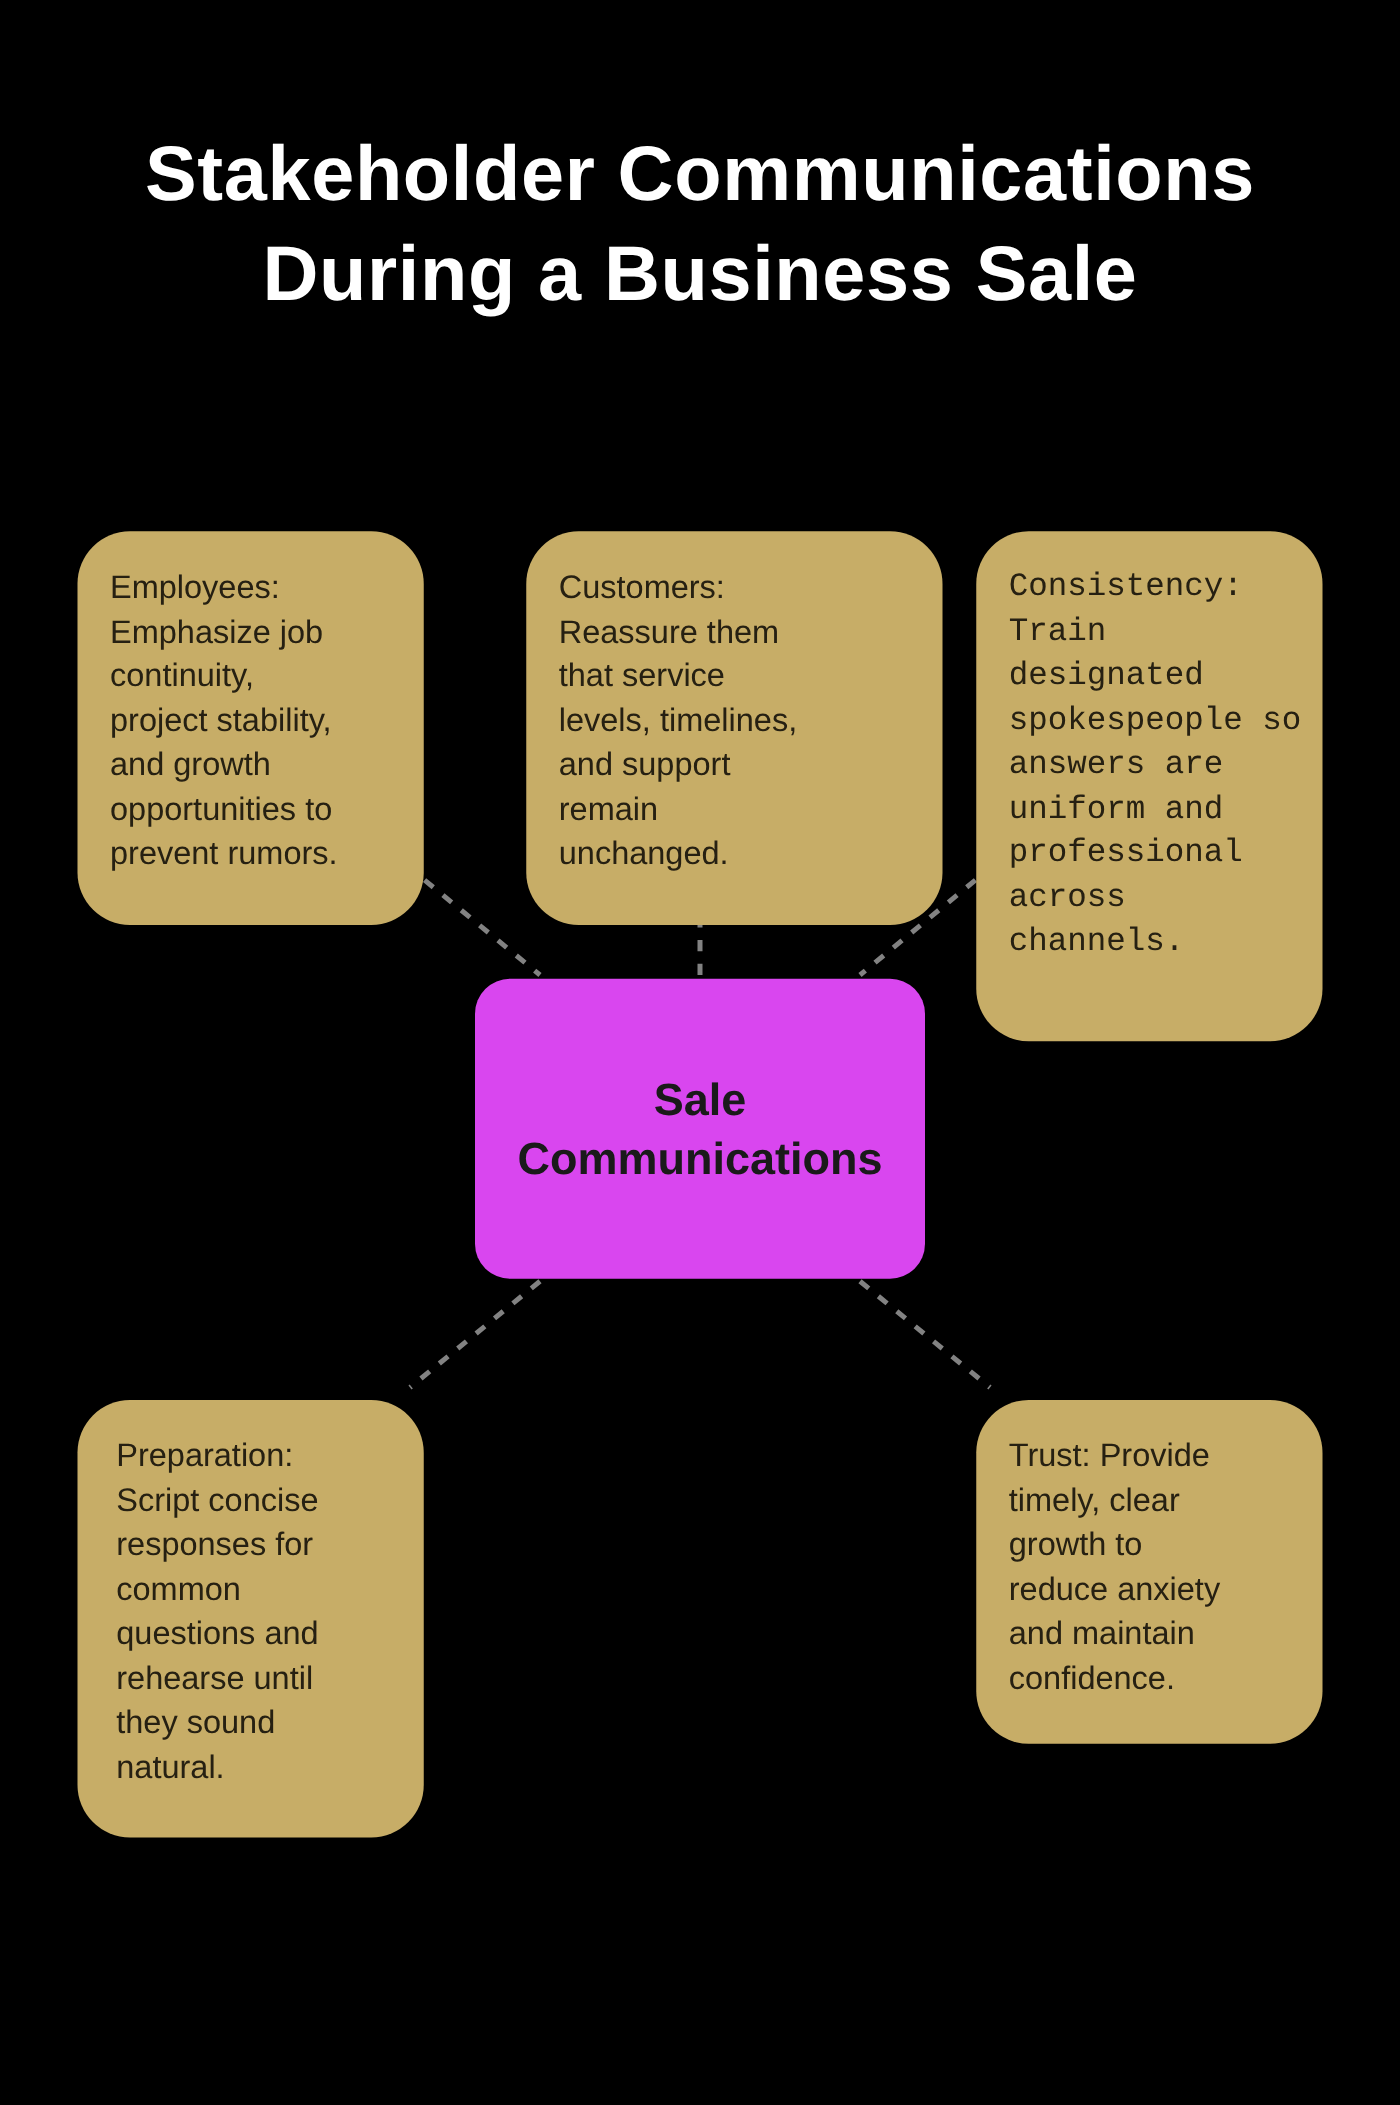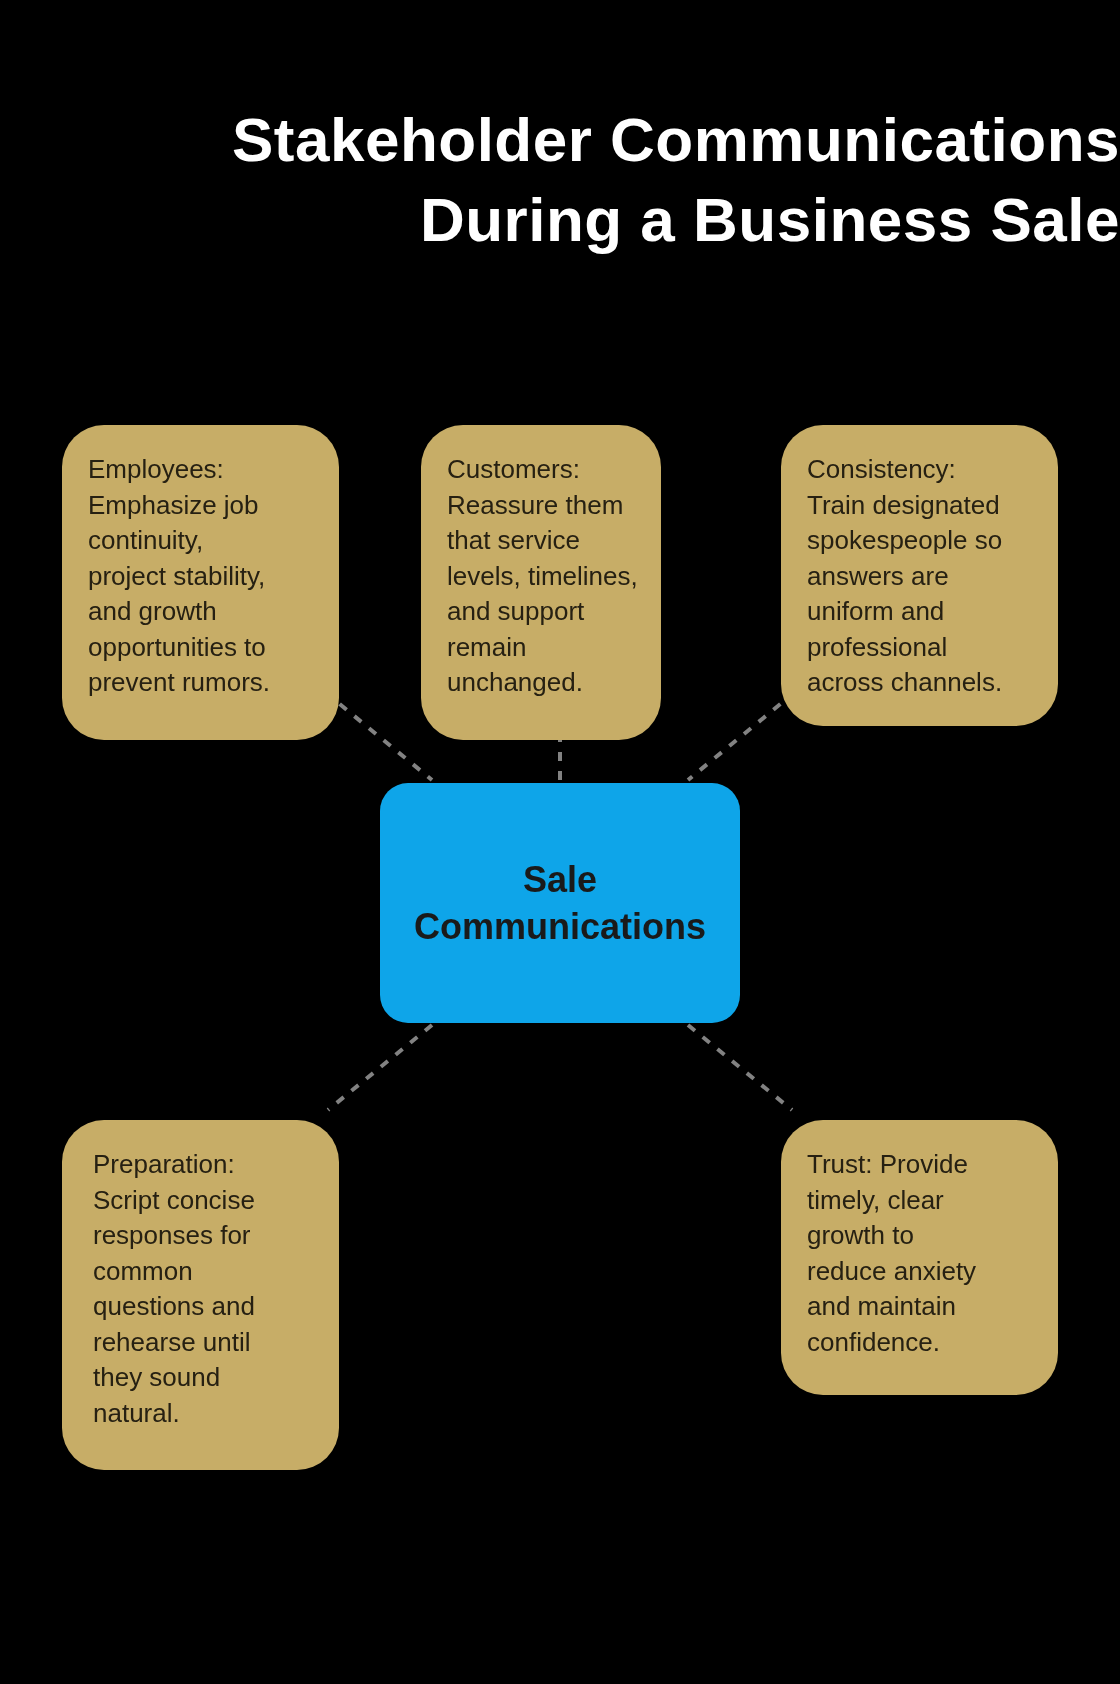--- a/index.html
+++ b/index.html
@@ -13,21 +13,21 @@
     height: 1684px;
     background: #000000;
     overflow: hidden;
     font-family: "Liberation Sans", "DejaVu Sans", sans-serif;
   }
   .title {
     position: absolute;
     top: 100px;
     left: 0;
     width: 1120px;
-    text-align: right;
+    text-align: center;
     color: #ffffff;
     font-size: 62px;
     font-weight: 800;
     line-height: 80px;
     white-space: pre-line;
     letter-spacing: 0.5px;
   }
   .connectors {
     position: absolute;
     top: 0;
@@ -41,31 +41,31 @@
     border-radius: 42px;
     color: #262012;
     font-size: 26px;
     line-height: 35.5px;
     padding: 27px 14px 27px 26px;
     box-sizing: border-box;
     white-space: pre-line;
     margin-top: 28px;
   }
   .node-employees   { left: 62px;  top: 397px; width: 277px; height: 315px; }
-  .node-customers   { left: 421px; top: 397px; width: 240px; height: 315px; }
-  .node-consistency { left: 781px; top: 397px; width: 277px; height: 301px; }
+  .node-customers   { left: 421px; top: 397px; width: 333px; height: 315px; }
+  .node-consistency { left: 781px; top: 397px; width: 277px; height: 408px; font-family: Liberation Mono, monospace; }
   .node-preparation { left: 62px;  top: 1092px; width: 277px; height: 350px; padding-left: 31px; }
   .node-trust       { left: 781px; top: 1092px; width: 277px; height: 275px; }
   .center-node {
     position: absolute;
     left: 380px;
     top: 783px;
     width: 360px;
     height: 240px;
-    background: #0ea5e9;
+    background: #d946ef;
     border-radius: 28px;
     display: flex;
     align-items: center;
     justify-content: center;
     text-align: center;
     color: #1a1a1a;
     font-size: 36px;
     font-weight: 700;
     line-height: 47px;
     white-space: pre-line;

